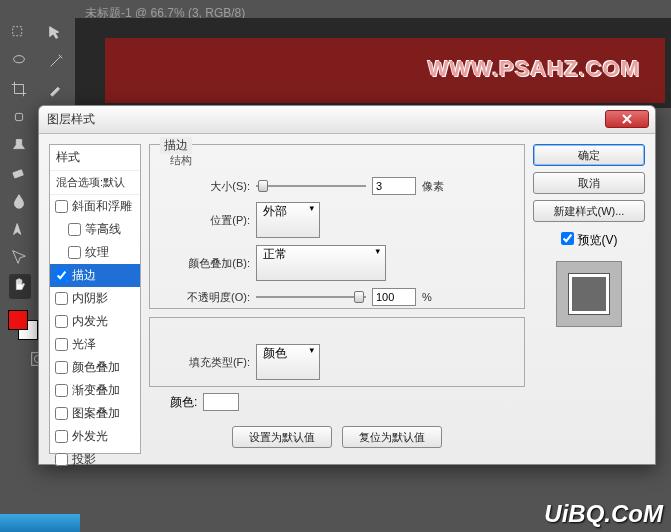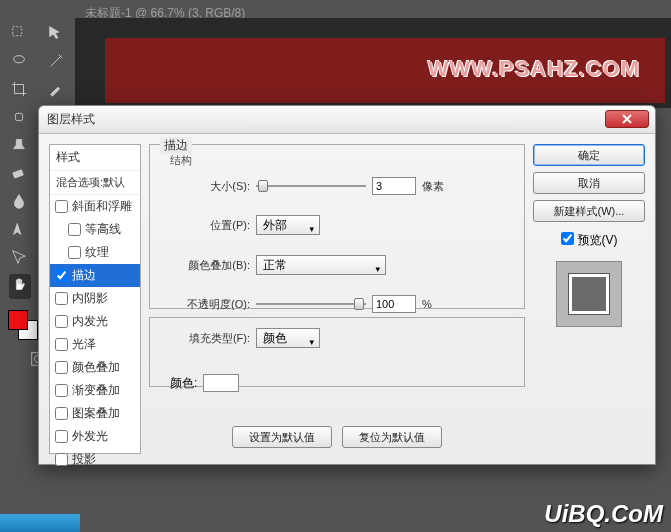--- a/index.html
+++ b/index.html
@@ -26,29 +26,29 @@
 .styles-header{padding:4px 6px;border-bottom:1px solid #eee;color:#333}
 .styles-sub{padding:4px 6px;border-bottom:1px solid #eee;color:#333;font-size:11px}
 .style-item{display:flex;align-items:center;gap:4px;padding:3px 5px;font-size:11px;color:#333}
 .style-item input{margin:0}
 .style-item.indent{padding-left:18px}
 .style-item.selected{background:#1f6fd6;color:#fff}
 .center-panel{flex:1;display:flex;flex-direction:column;gap:8px}
 .fieldset{border:1px solid #aaa;padding:8px 10px;position:relative}
 .fieldset-title{position:absolute;top:-8px;left:10px;background:#ececec;padding:0 4px;color:#333;font-size:12px}
 .fieldset-sub{position:absolute;top:8px;left:20px;color:#555;font-size:11px}
-.form-rows{margin-top:14px;display:flex;flex-direction:column;gap:20px}
+.form-rows{margin-top:14px;display:flex;flex-direction:column;gap:7px}
 .form-row{display:flex;align-items:center;gap:6px}
 .form-label{width:90px;text-align:right;color:#333;font-size:11px}
 .slider{width:110px;height:14px;position:relative}
 .slider-track{position:absolute;top:6px;left:0;right:0;height:2px;background:#999}
 .slider-thumb{position:absolute;top:1px;width:10px;height:12px;background:linear-gradient(#fff,#ccc);border:1px solid #777;border-radius:2px}
 .num-input{width:44px;height:18px;border:1px solid #888;background:#fff;padding:0 3px;font-size:11px;text-align:left}
 .unit{color:#333;font-size:11px}
-.select{height:20px;border:1px solid #888;background:linear-gradient(#fff,#e8e8e8);padding:0 18px 0 6px;font-size:11px;position:relative;display:inline-flex;align-items:flex-end}
+.select{height:36px;border:1px solid #888;background:linear-gradient(#fff,#e8e8e8);padding:0 18px 0 6px;font-size:11px;position:relative;display:inline-flex;align-items:flex-start}
 .select::after{content:"▾";position:absolute;right:5px;font-size:9px}
 .fill-row{display:flex;align-items:center;gap:6px}
 .color-well{width:36px;height:18px;border:1px solid #888;background:#fff}
 .btn-row{display:flex;justify-content:center;gap:10px;margin-top:auto;padding-bottom:6px}
 .std-btn{min-width:100px;height:22px;background:linear-gradient(#fdfdfd,#e4e4e4);border:1px solid #888;border-radius:3px;font-size:11px;color:#222}
 .right-panel{width:112px;display:flex;flex-direction:column;gap:6px;align-items:stretch}
 .rbtn{height:22px;background:linear-gradient(#fdfdfd,#e4e4e4);border:1px solid #888;border-radius:3px;font-size:11px;color:#222}
 .rbtn.primary{border:1px solid #1f6fd6;box-shadow:0 0 0 1px #8fbdf0 inset}
 .preview-check{display:flex;align-items:flex-start;justify-content:center;gap:4px;font-size:11px;margin-top:4px}
 .preview-box{width:66px;height:66px;background:#b8b8b8;border:1px solid #888;margin:6px auto;display:flex;align-items:center;justify-content:center}
@@ -258,21 +258,21 @@
             <div class="slider">
                 <div class="slider-track"></div>
                 <div class="slider-thumb" style="left:98px"></div>
               </div>
             <input class="num-input" value="100" style="">
             <span class="unit">%</span>
           </div>
         </div>
       </div>
       <div class="fieldset" style="height:70px">
-        <div class="form-rows" style="margin-top:2px">
+        <div class="form-rows" style="margin-top:18px">
           <div class="form-row">
             <span class="form-label">填充类型(F):</span>
             <div class="select" style="width:64px">
                 <span>颜色</span>
               </div>
           </div>
           <div class="fill-row" style="margin-left:10px;margin-top:6px">
             <span>颜色:</span>
             <div class="color-well"></div>
           </div>

